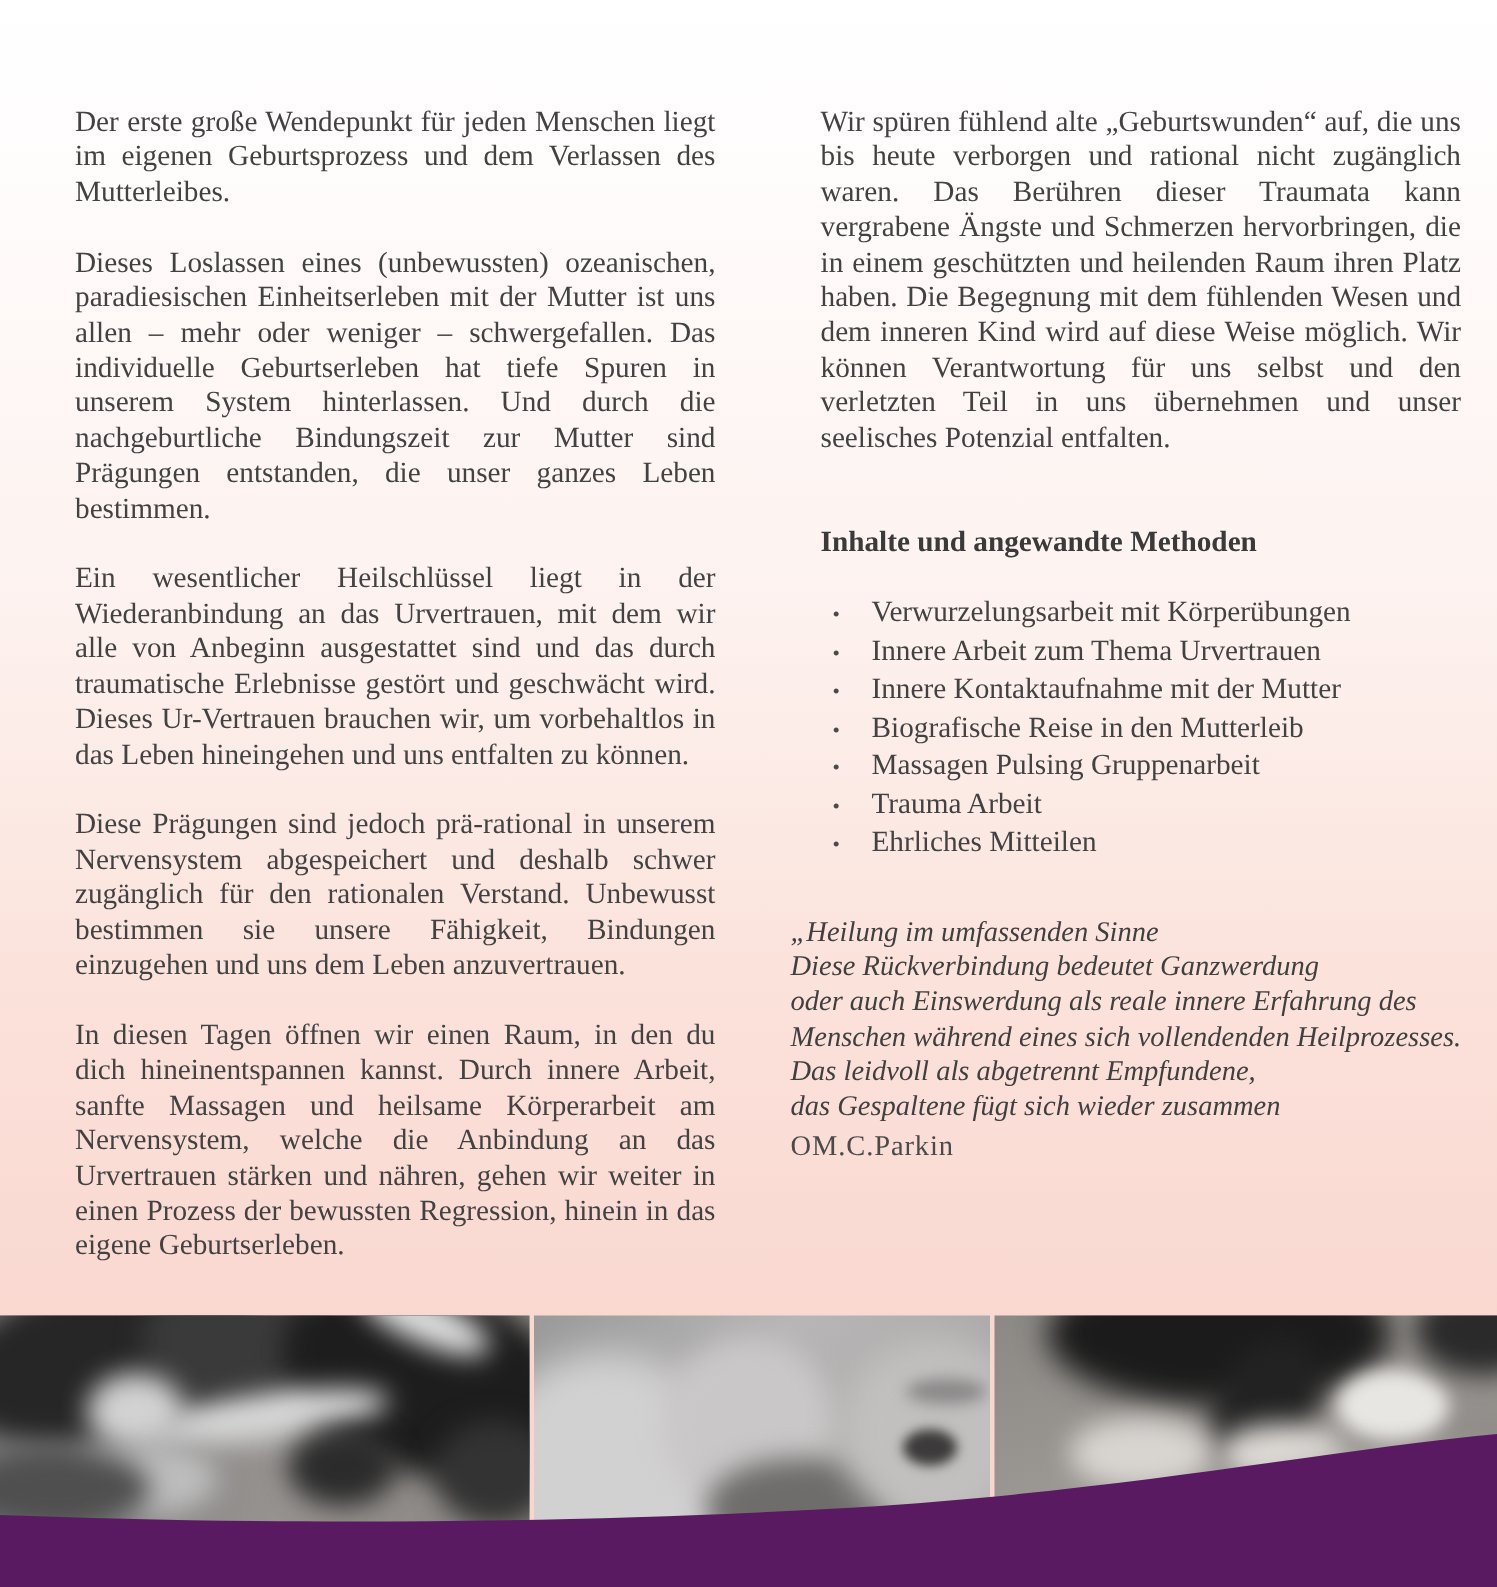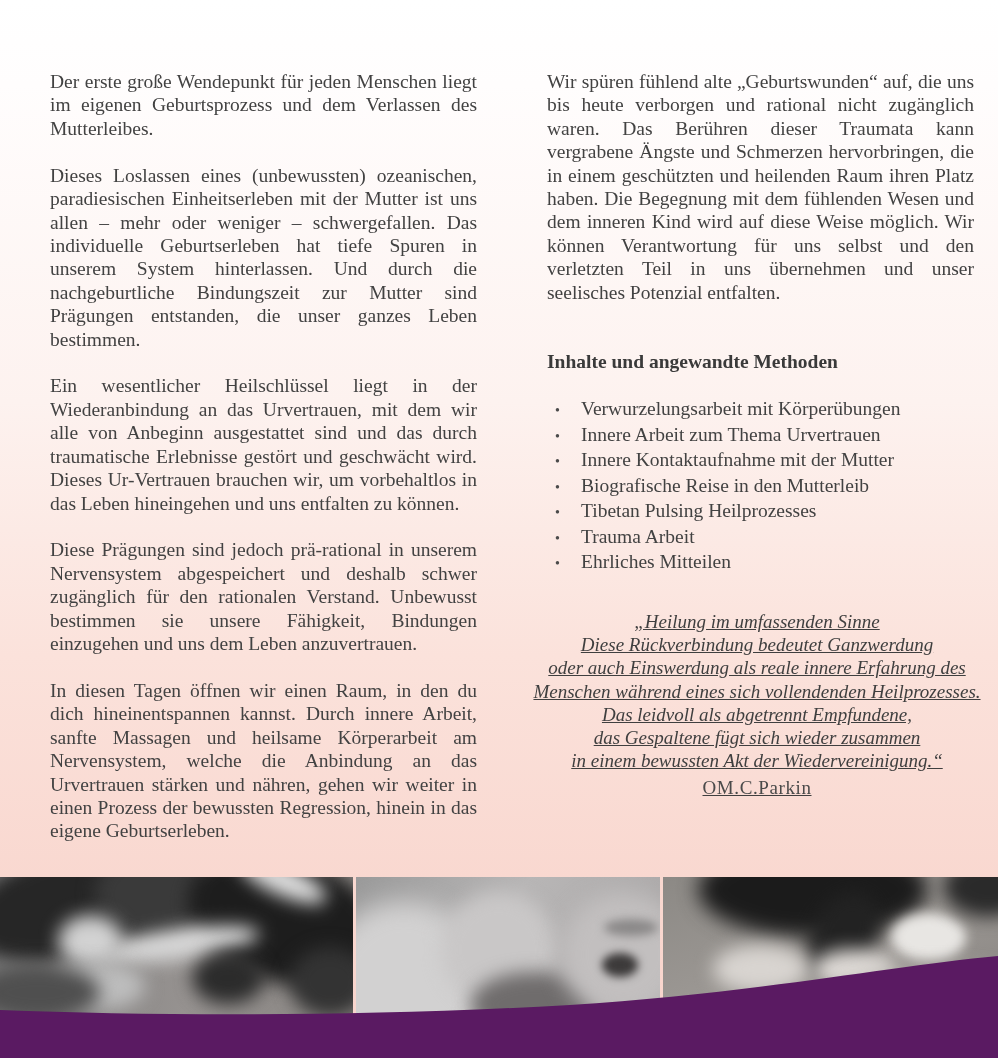--- a/index.html
+++ b/index.html
@@ -34,22 +34,22 @@
     display:flex; align-items:baseline;
     font-size:19.5px; line-height:23.5px; color:#424242;
   }
   .methods-list .bullet {
     width:14px; flex:0 0 14px; font-size:14px; margin-left:8px; margin-right:12px;
     color:#4a4a4a;
   }
 
   .quote {
     position:absolute; left:527px; top:610px; width:460px;
-    text-align:center; font-style:italic;
-    font-size:19px; line-height:23.2px; color:#3f3f3f;text-decoration:underline;
+    font-style:italic;
+    font-size:19px; line-height:23.2px; color:#3f3f3f;
   }
   .quote .qline { white-space:nowrap; }
   .quote .attribution {
     font-style:normal; font-size:19px; letter-spacing:0.6px;
     margin-top:4px; color:#4a4a4a;
   }
 
   
   .photos { position:absolute; left:0; top:877px; width:998px; height:140px; }
   .photo  { position:absolute; top:0; height:140px; overflow:hidden; }
@@ -93,41 +93,40 @@
       <li>
           <span class="bullet">•</span>
           <span>Innere Kontaktaufnahme mit der Mutter</span>
         </li>
       <li>
           <span class="bullet">•</span>
           <span>Biografische Reise in den Mutterleib</span>
         </li>
       <li>
           <span class="bullet">•</span>
-          <span>Tibetan Pulsing Heilprozesses</span>
+          <span>Massagen Pulsing Gruppenarbeit</span>
         </li>
       <li>
           <span class="bullet">•</span>
           <span>Trauma Arbeit</span>
         </li>
       <li>
           <span class="bullet">•</span>
           <span>Ehrliches Mitteilen</span>
         </li>
     </ul>
   </div>
 
   <div class="quote">
     <div class="qline">„Heilung im umfassenden Sinne</div>
     <div class="qline">Diese Rückverbindung bedeutet Ganzwerdung</div>
     <div class="qline">oder auch Einswerdung als reale innere Erfahrung des</div>
     <div class="qline">Menschen während eines sich vollendenden Heilprozesses.</div>
     <div class="qline">Das leidvoll als abgetrennt Empfundene,</div>
     <div class="qline">das Gespaltene fügt sich wieder zusammen</div>
-    <div class="qline">in einem bewussten Akt der Wiedervereinigung.“</div>
     <div class="attribution">OM.C.Parkin</div>
   </div>
 
   <div class="photos">
 
     <div class="photo photo-1">
       <div class="blob" style="left:-35px; top:-25px; width:210px; height:105px; background:#262626; transform:rotate(-14deg);"></div>
       <div class="blob" style="left:95px;  top:-30px; width:125px; height:95px;  background:#3a3a3a;"></div>
       <div class="blob" style="left:185px; top:-20px; width:200px; height:125px; background:#1d1d1d; transform:rotate(18deg);"></div>
       <div class="blob" style="left:235px; top:-12px; width:95px;  height:30px;  background:#e0e0e0; transform:rotate(24deg);"></div>

